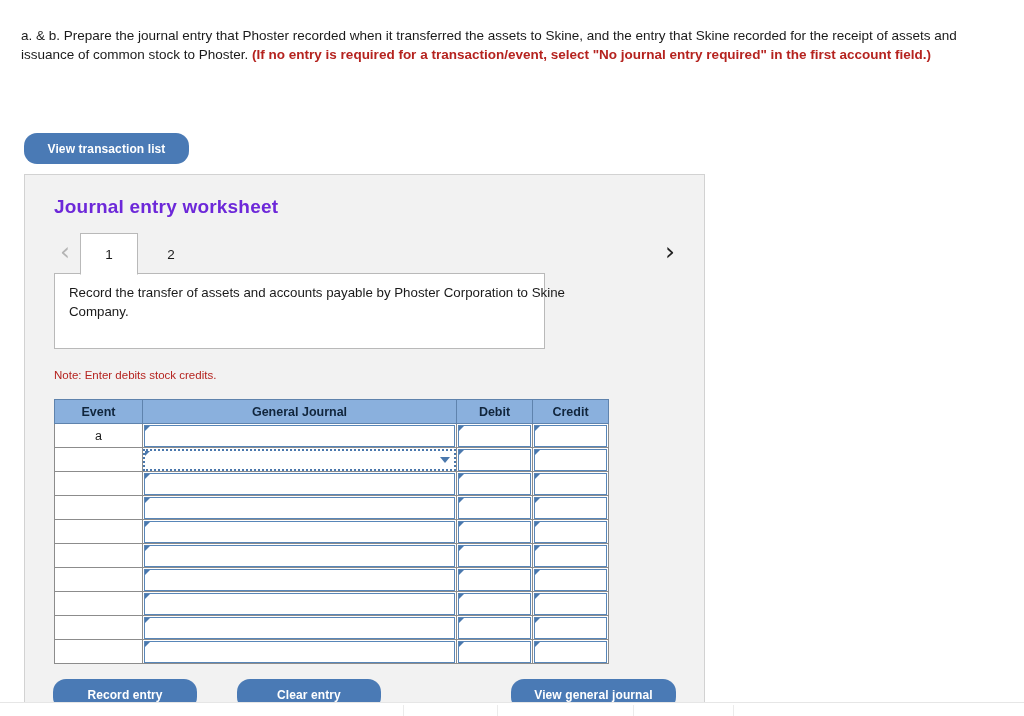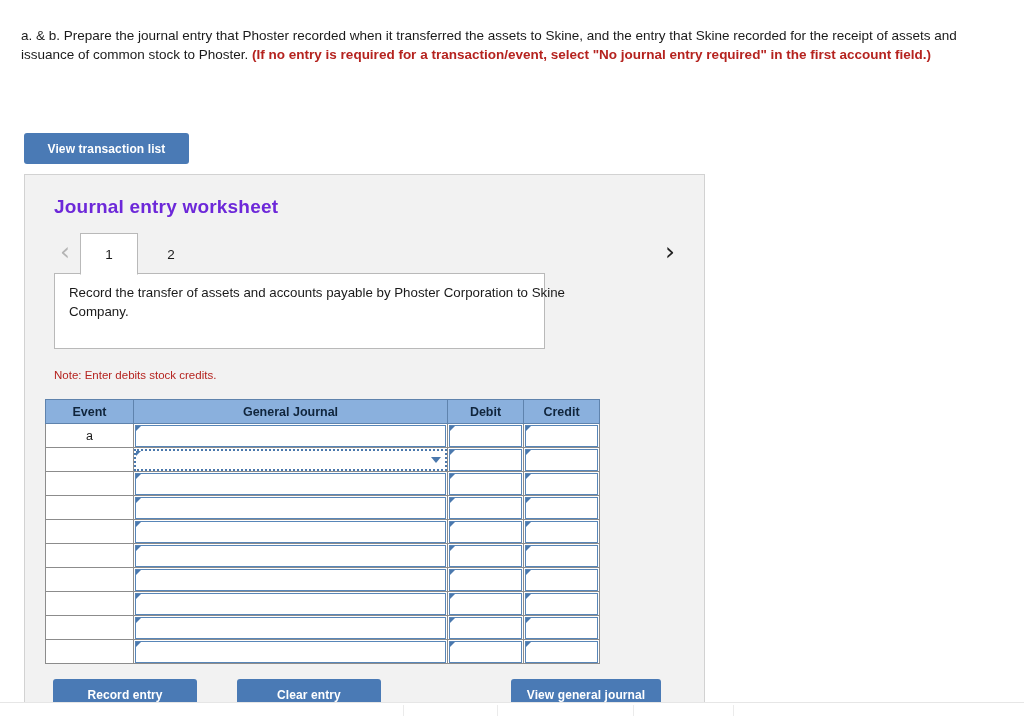--- a/index.html
+++ b/index.html
@@ -40,21 +40,21 @@
   .required-red {
     color: #b5231f;
     font-weight: bold;
   }
 
   
   .btn-primary {
     background: #4a7ab5;
     color: #ffffff;
     border: none;
-    border-radius: 3px;
+    border-radius: 13px;
     font-family: "Liberation Sans", sans-serif;
     font-weight: bold;
     font-size: 12px;
     letter-spacing: .1px;
     cursor: pointer;
     padding: 0;
     display: flex;
     align-items: center;
     justify-content: center;
     text-align: center;
@@ -159,21 +159,21 @@
     position: absolute;
     left: 29px;
     top: 194px;
     font-size: 11.5px;
     color: #b5231f;
   }
 
   
   .jtable {
     position: absolute;
-    left: 20px;
+    left: 29px;
     top: 224px;
     width: 555px;
     border-collapse: collapse;
     table-layout: fixed;
     background: #22c55e;
   }
   .jtable th {
     background: #8ab0dd;
     border: 1px solid #5f83ad;
     height: 24px;
@@ -260,21 +260,21 @@
     position: absolute;
     left: 212px;
     top: 504px;
     width: 144px;
     height: 31px;
   }
   #view-general-journal {
     position: absolute;
     left: 486px;
     top: 504px;
-    width: 150px;
+    width: 165px;
     height: 31px;
   }
 
   
   .bottom-strip {
     position: absolute;
     left: 0;
     top: 702px;
     width: 1024px;
     height: 14px;

